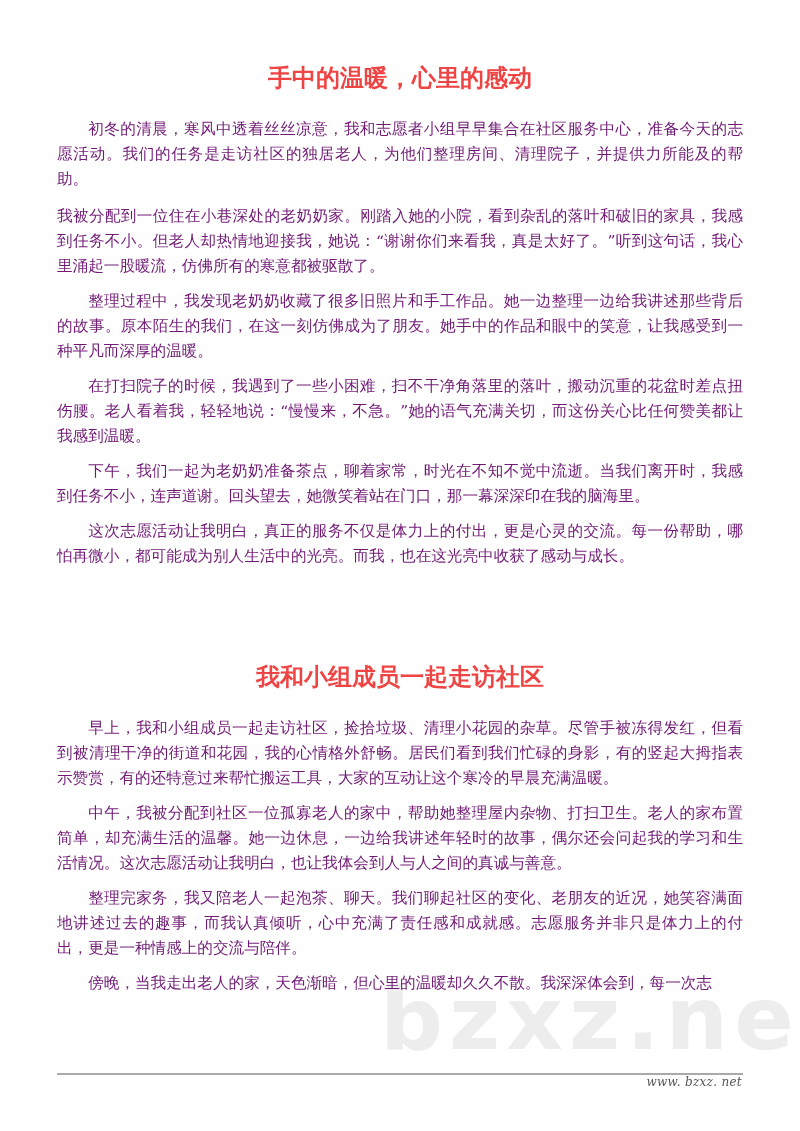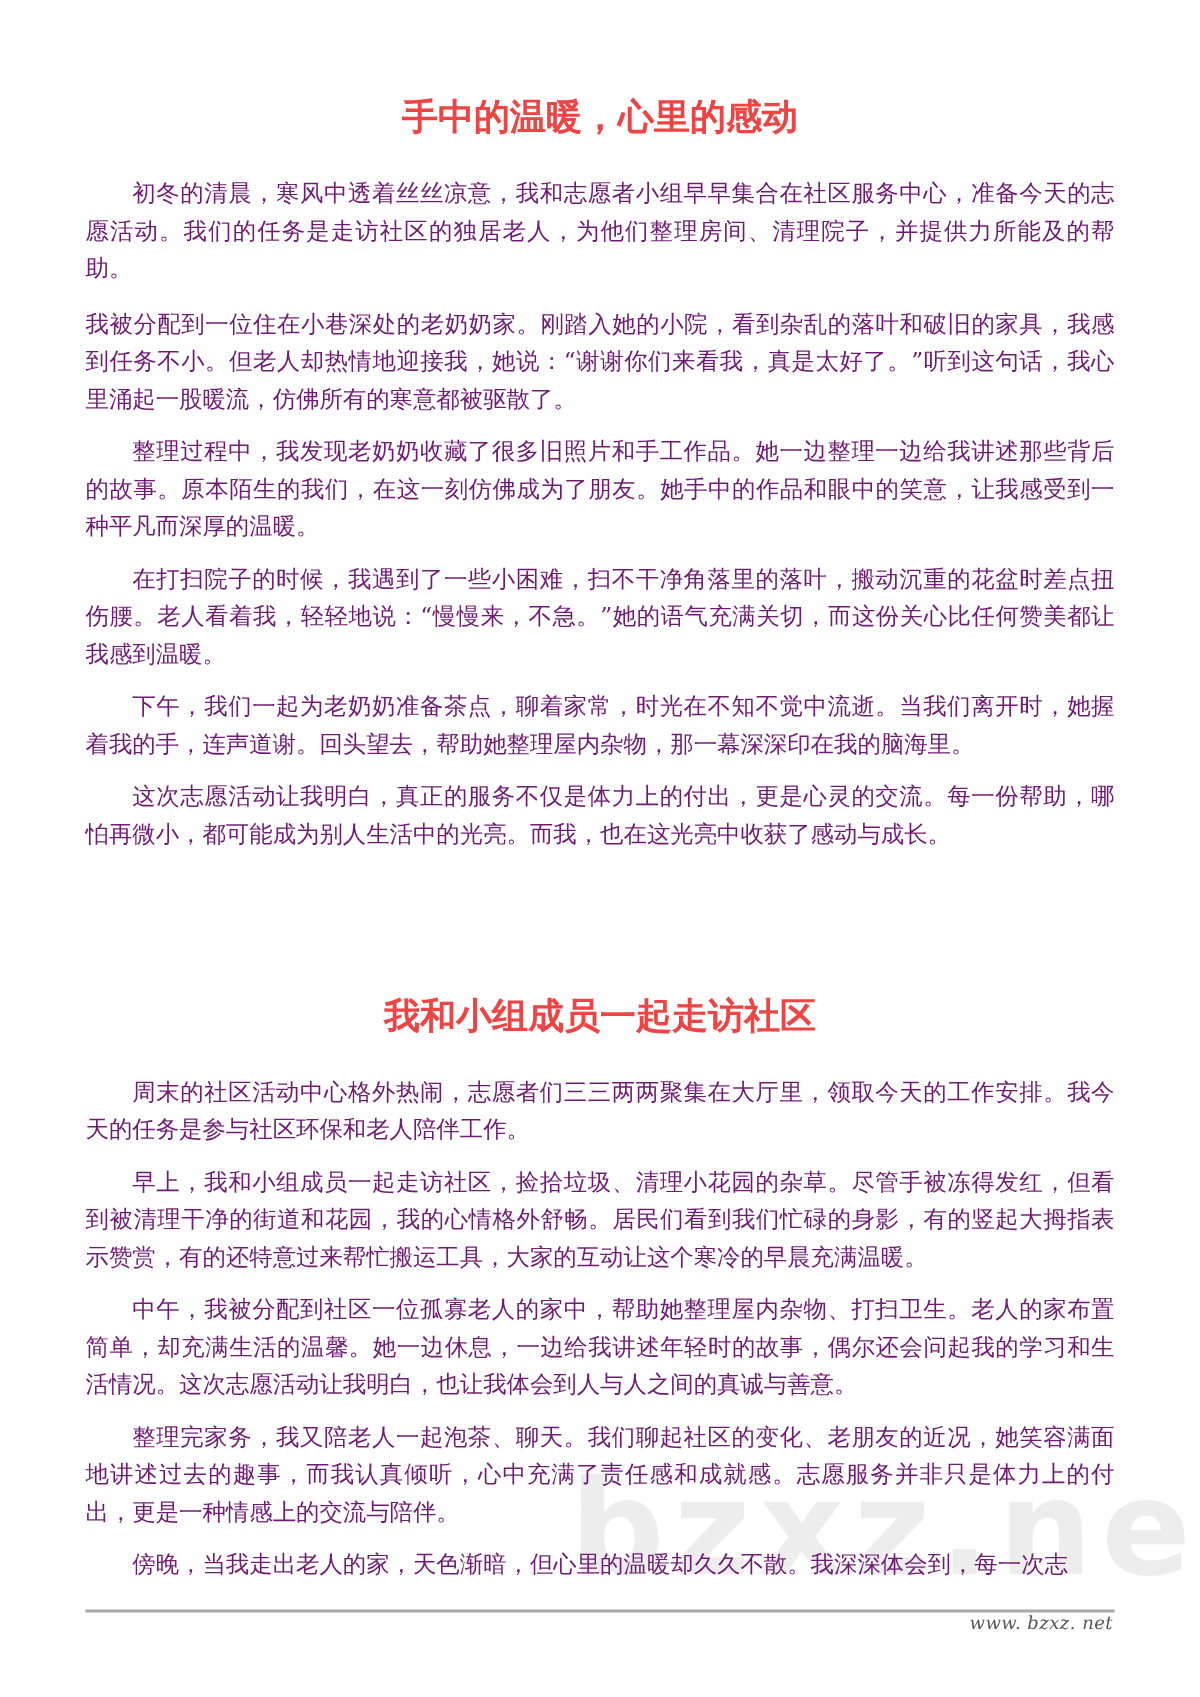--- a/index.html
+++ b/index.html
@@ -87,28 +87,27 @@
 
 <div class="page">
 
   <h1 class="title title-1">手中的温暖，心里的感动</h1>
 
   <div class="section section-1">
     <p class="para">初冬的清晨，寒风中透着丝丝凉意，我和志愿者小组早早集合在社区服务中心，准备今天的志愿活动。我们的任务是走访社区的独居老人，为他们整理房间、清理院子，并提供力所能及的帮助。</p>
     <p class="para no-indent">我被分配到一位住在小巷深处的老奶奶家。刚踏入她的小院，看到杂乱的落叶和破旧的家具，我感到任务不小。但老人却热情地迎接我，她说：“谢谢你们来看我，真是太好了。”听到这句话，我心里涌起一股暖流，仿佛所有的寒意都被驱散了。</p>
     <p class="para">整理过程中，我发现老奶奶收藏了很多旧照片和手工作品。她一边整理一边给我讲述那些背后的故事。原本陌生的我们，在这一刻仿佛成为了朋友。她手中的作品和眼中的笑意，让我感受到一种平凡而深厚的温暖。</p>
     <p class="para">在打扫院子的时候，我遇到了一些小困难，扫不干净角落里的落叶，搬动沉重的花盆时差点扭伤腰。老人看着我，轻轻地说：“慢慢来，不急。”她的语气充满关切，而这份关心比任何赞美都让我感到温暖。</p>
-    <p class="para">下午，我们一起为老奶奶准备茶点，聊着家常，时光在不知不觉中流逝。当我们离开时，她握着我的手，连声道谢。回头望去，帮助她整理屋内杂物，那一幕深深印在我的脑海里。</p>
+    <p class="para">下午，我们一起为老奶奶准备茶点，聊着家常，时光在不知不觉中流逝。当我们离开时，我感到任务不小，连声道谢。回头望去，她微笑着站在门口，那一幕深深印在我的脑海里。</p>
     <p class="para">这次志愿活动让我明白，真正的服务不仅是体力上的付出，更是心灵的交流。每一份帮助，哪怕再微小，都可能成为别人生活中的光亮。而我，也在这光亮中收获了感动与成长。</p>
   </div>
 
   <h1 class="title title-2">我和小组成员一起走访社区</h1>
 
   <div class="section section-2">
-    <p class="para">周末的社区活动中心格外热闹，志愿者们三三两两聚集在大厅里，领取今天的工作安排。我今天的任务是参与社区环保和老人陪伴工作。</p>
     <p class="para">早上，我和小组成员一起走访社区，捡拾垃圾、清理小花园的杂草。尽管手被冻得发红，但看到被清理干净的街道和花园，我的心情格外舒畅。居民们看到我们忙碌的身影，有的竖起大拇指表示赞赏，有的还特意过来帮忙搬运工具，大家的互动让这个寒冷的早晨充满温暖。</p>
     <p class="para">中午，我被分配到社区一位孤寡老人的家中，帮助她整理屋内杂物、打扫卫生。老人的家布置简单，却充满生活的温馨。她一边休息，一边给我讲述年轻时的故事，偶尔还会问起我的学习和生活情况。这次志愿活动让我明白，也让我体会到人与人之间的真诚与善意。</p>
     <p class="para">整理完家务，我又陪老人一起泡茶、聊天。我们聊起社区的变化、老朋友的近况，她笑容满面地讲述过去的趣事，而我认真倾听，心中充满了责任感和成就感。志愿服务并非只是体力上的付出，更是一种情感上的交流与陪伴。</p>
     <p class="para">傍晚，当我走出老人的家，天色渐暗，但心里的温暖却久久不散。我深深体会到，每一次志</p>
   </div>
 </div>
 
 <div class="watermark">bzxz.net</div>
 
 <div class="footer-rule"></div>

